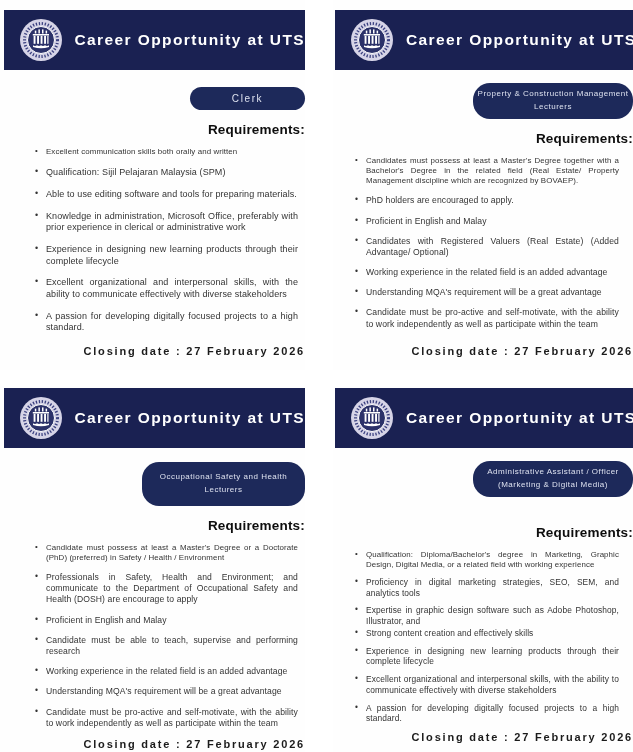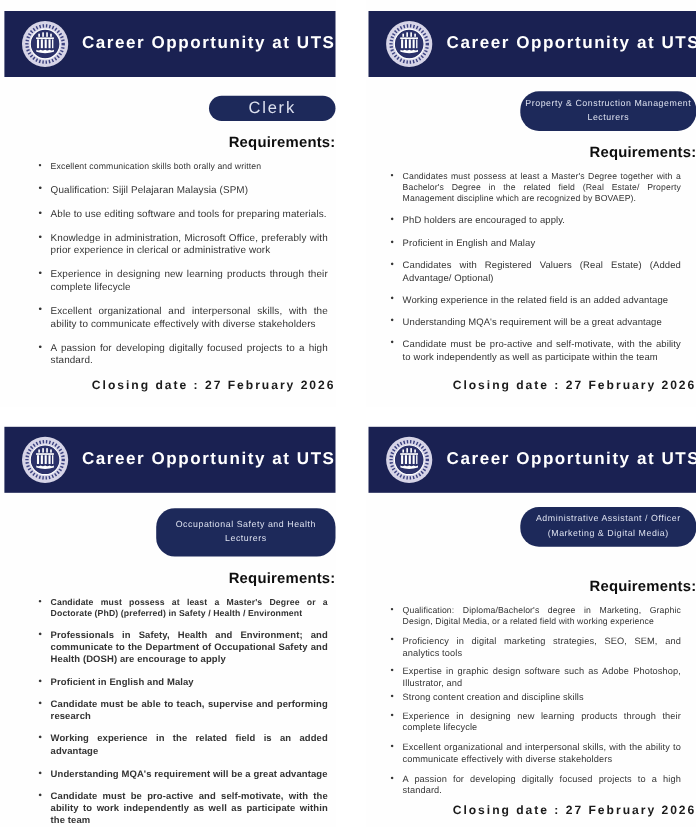--- a/index.html
+++ b/index.html
@@ -50,21 +50,21 @@
   .pill {
     background: #1d295a;
     color: #dde1ef;
     border-radius: 17px;
     display: flex;
     flex-direction: column;
     align-items: center;
     justify-content: center;
     text-align: center;
   }
-  .p0 .pill { margin: 17px 0 0 20px; width: 115px; height: 23px; font-size: 15px; letter-spacing: 1.6px; }
+  .p0 .pill { margin: 17px 0 0 20px; width: 115px; height: 23px; font-size: 10px; letter-spacing: 1.6px; }
   .p1 .pill { margin: 13px 0 0 10px; width: 160px; padding: 5px 4px; font-size: 8px;  letter-spacing: 0.5px; line-height: 1.6; }
   .p2 .pill { margin: 14px 0 0 20px; width: 163px; padding: 9px 4px; font-size: 8px;  letter-spacing: 0.5px; line-height: 1.6; }
   .p3 .pill { margin: 13px 0 16px 8px;  width: 160px; padding: 5px 4px; font-size: 8px;  letter-spacing: 0.5px; line-height: 1.6; }
 
   .req-label {
     margin: 12px 0 0 0;
     color: #0e0e0e;
     font-size: 13.5px;
     font-weight: bold;
     letter-spacing: 0.2px;
@@ -83,21 +83,21 @@
     letter-spacing: 0.1px;
   }
   .bullets li::before {
     content: "\2022";
     position: absolute;
     left: -11px;
     top: -1px;
   }
   .p0 .bullets li { font-size: 9px;   line-height: 1.3; margin-bottom: 10px; }
   .p1 .bullets li { font-size: 8.6px; line-height: 1.3; margin-bottom: 9px; }
-  .p2 .bullets li { font-size: 8.6px; line-height: 1.3; margin-bottom: 9px; font-weight: bold; }
+  .p2 .bullets li { font-size: 8.6px; line-height: 1.3; margin-bottom: 9px; }
   .p3 .bullets li { font-size: 8.4px; line-height: 1.28; margin-bottom: 7px; }
   .bullets li:first-child { font-size: 7.9px; }
   .p3 .bullets li:nth-child(3) { margin-bottom: 1px; }
 
   .closing {
     margin-top: auto;
     text-align: center;
     color: #1b1b1b;
     font-weight: bold;
     font-size: 11px;
@@ -223,19 +223,19 @@
   </header>
   <div class="pill">
     <span>Administrative Assistant / Officer</span>
     <span>(Marketing &amp; Digital Media)</span>
   </div>
   <h2 class="req-label">Requirements:</h2>
   <ul class="bullets">
     <li>Qualification: Diploma/Bachelor's degree in Marketing, Graphic Design, Digital Media, or a related field with working experience</li>
     <li>Proficiency in digital marketing strategies, SEO, SEM, and analytics tools</li>
     <li>Expertise in graphic design software such as Adobe Photoshop, Illustrator, and</li>
-    <li>Strong content creation and discipline skills</li>
+    <li>Strong content creation and effectively skills</li>
     <li>Experience in designing new learning products through their complete lifecycle</li>
     <li>Excellent organizational and interpersonal skills, with the ability to communicate effectively with diverse stakeholders</li>
     <li>A passion for developing digitally focused projects to a high standard.</li>
   </ul>
   <div class="closing">Closing date : 27 February 2026</div>
 </section>
 
 </body></html>

